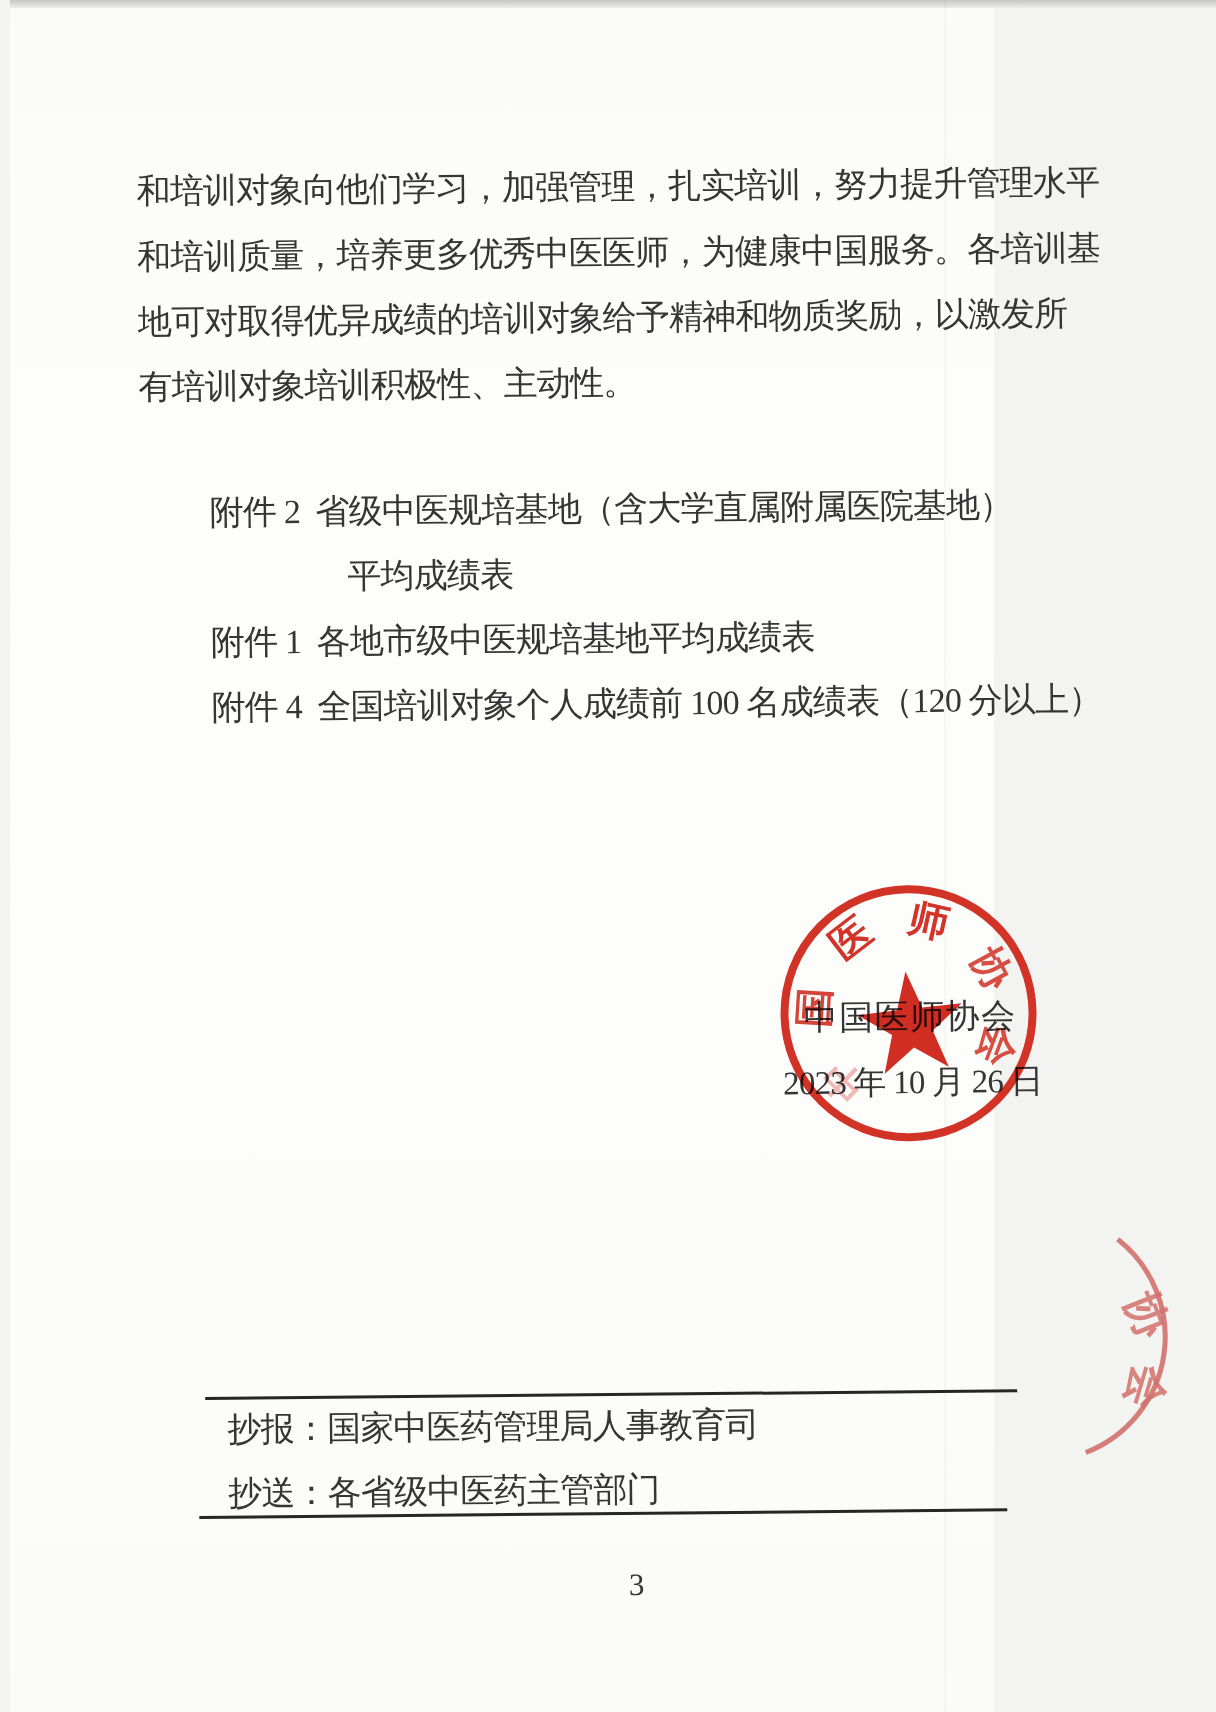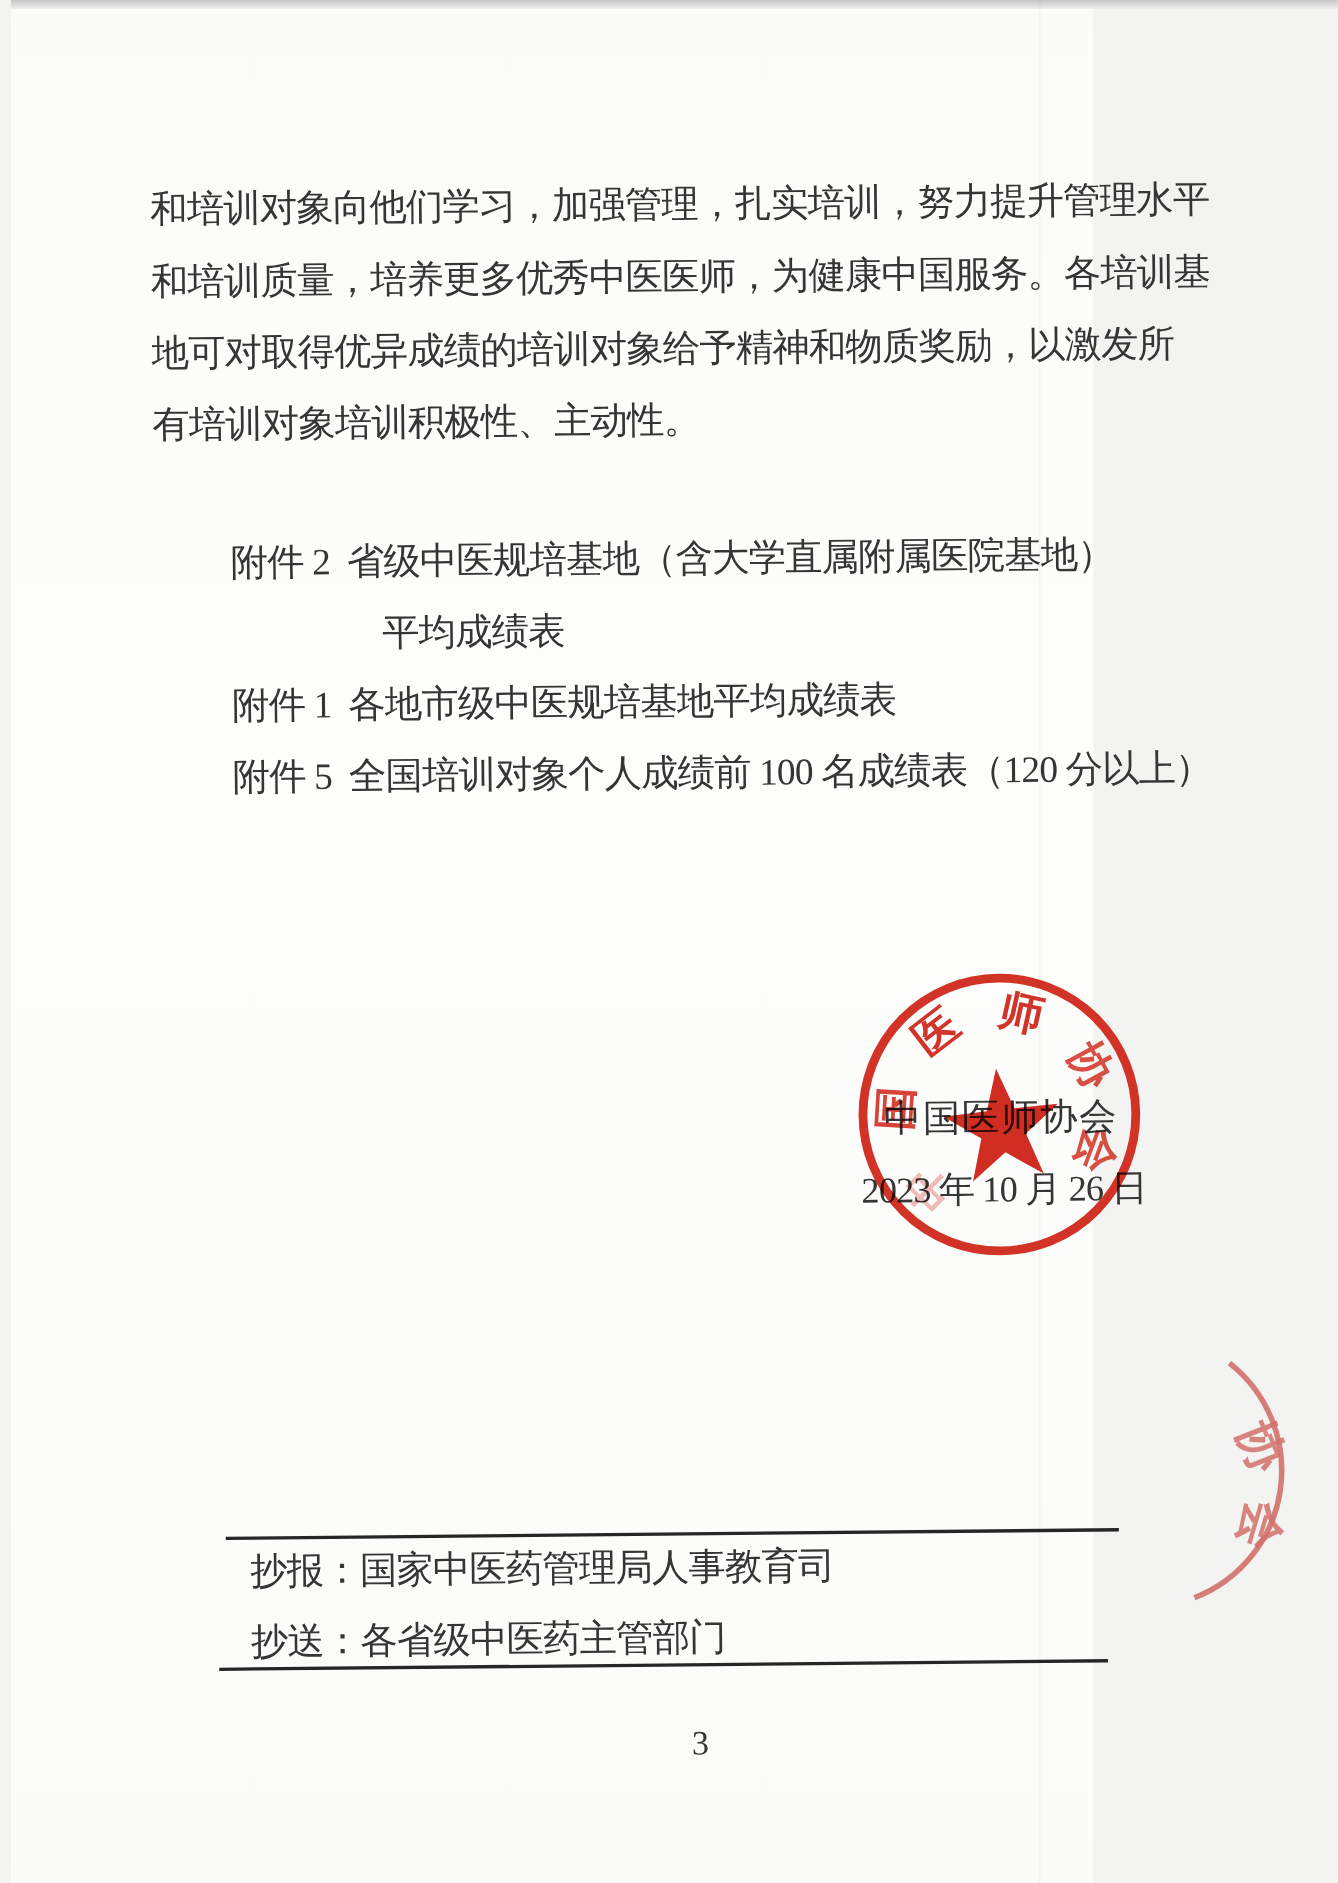--- a/index.html
+++ b/index.html
@@ -54,21 +54,21 @@
   <div class="sheet">
 
     <div class="t" style="left:133px;top:167px;">和培训对象向他们学习，加强管理，扎实培训，努力提升管理水平</div>
     <div class="t" style="left:133px;top:233px;">和培训质量，培养更多优秀中医医师，为健康中国服务。各培训基</div>
     <div class="t" style="left:133px;top:298px;">地可对取得优异成绩的培训对象给予精神和物质奖励，以激发所</div>
     <div class="t" style="left:133px;top:363px;">有培训对象培训积极性、主动性。</div>
 
     <div class="t" style="left:203px;top:489px;"><span>附件 2</span><span>  </span><span>省级中医规培基地（含大学直属附属医院基地）</span></div>
     <div class="t" style="left:340px;top:554px;">平均成绩表</div>
     <div class="t" style="left:203px;top:619px;"><span>附件 1</span><span>  </span><span>各地市级中医规培基地平均成绩表</span></div>
-    <div class="t" style="left:203px;top:684px;"><span>附件 5</span><span>  </span><span>全国培训对象个人成绩前 100 名成绩表（120 分以上）</span></div>
+    <div class="t" style="left:203px;top:684px;"><span>附件 4</span><span>  </span><span>全国培训对象个人成绩前 100 名成绩表（120 分以上）</span></div>
 
     <div class="t" style="left:792px;top:1000px;letter-spacing:1.5px;">中国医师协会</div>
     <div class="t" style="left:771px;top:1066px;font-size:33px;">2023 年 10 月 26 日</div>
 
     <svg class="seal-svg" style="left:740px;top:855px;" width="330" height="330" viewBox="0 0 330 330">
       <circle cx="157" cy="161" r="124" fill="none" stroke-width="8" opacity="0.93" stroke="#cf2317"></circle>
       <polygon points="154.3,119.3 170.8,155.4 210.2,151.6 181,178.5 196.8,214.9 162.2,195.4 132.5,221.6 140.4,182.7 106.2,162.6 145.6,158" opacity="0.95" fill="#cf2317"></polygon>
       <text class="seal-char" text-anchor="middle" x="157" y="80" transform="rotate(-135 157 161)" opacity="0.30">中</text>
       <text class="seal-char" text-anchor="middle" x="157" y="80" transform="rotate(-86 157 161)" opacity="0.85">国</text>
       <text class="seal-char" text-anchor="middle" x="157" y="80" transform="rotate(-37 157 161)" opacity="0.92">医</text>

